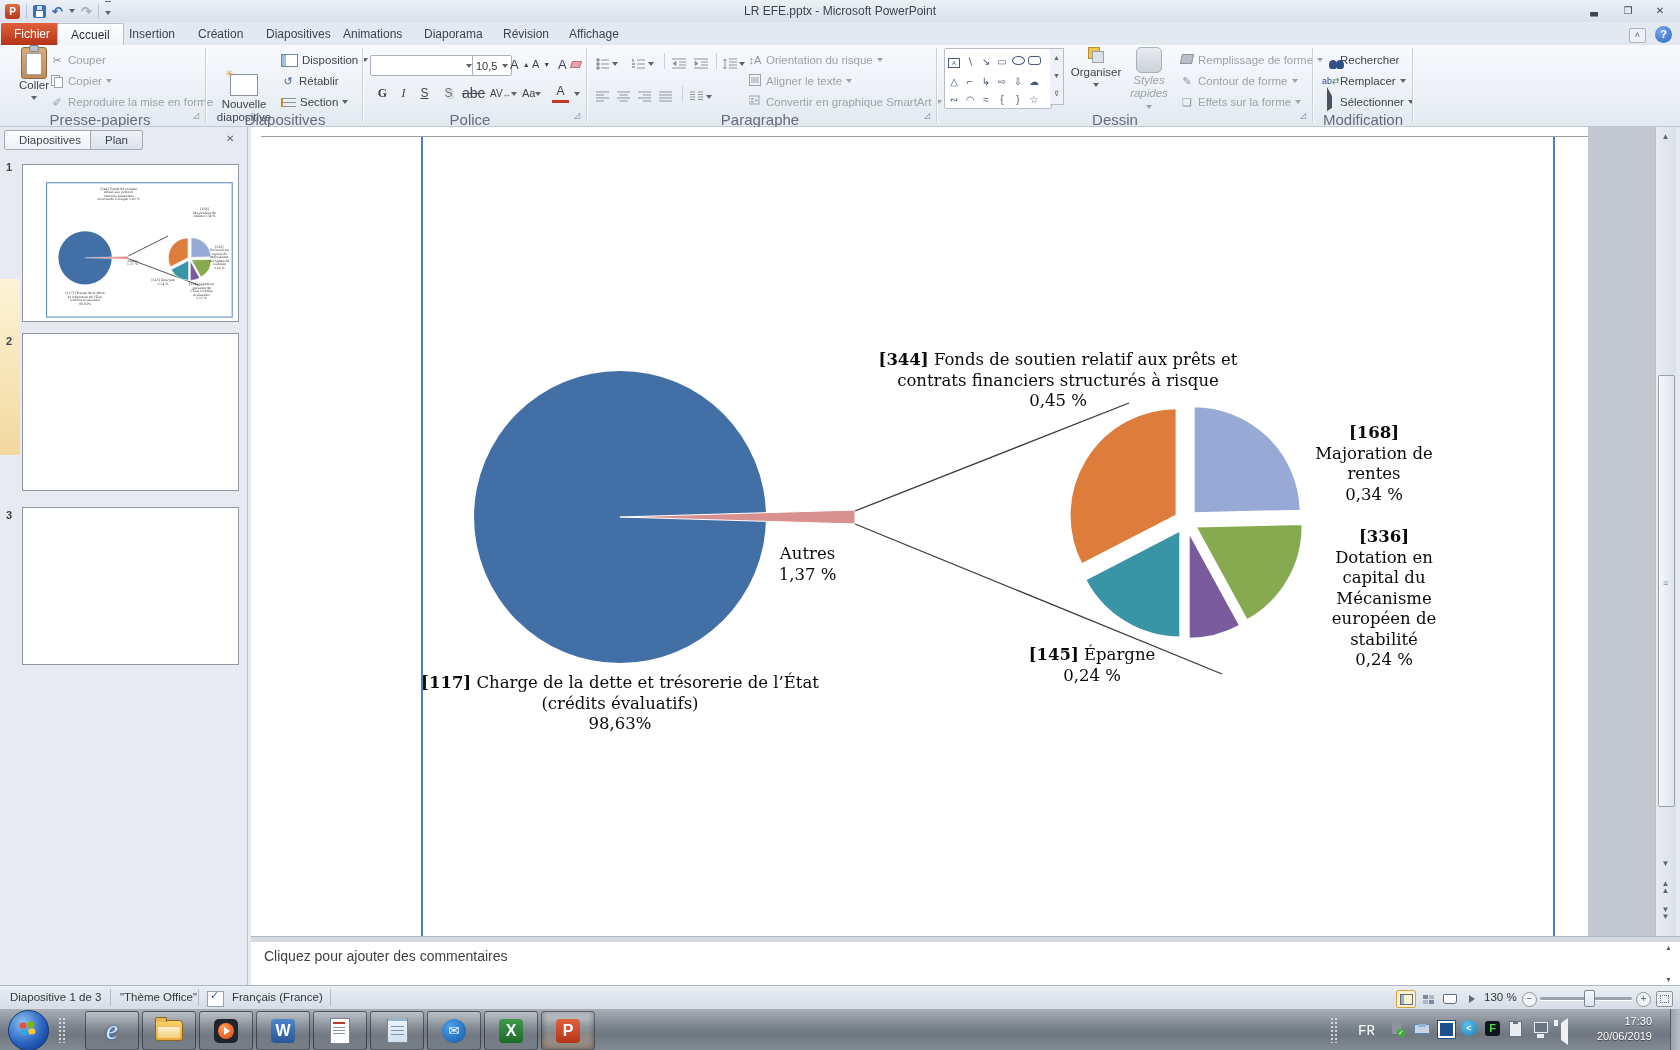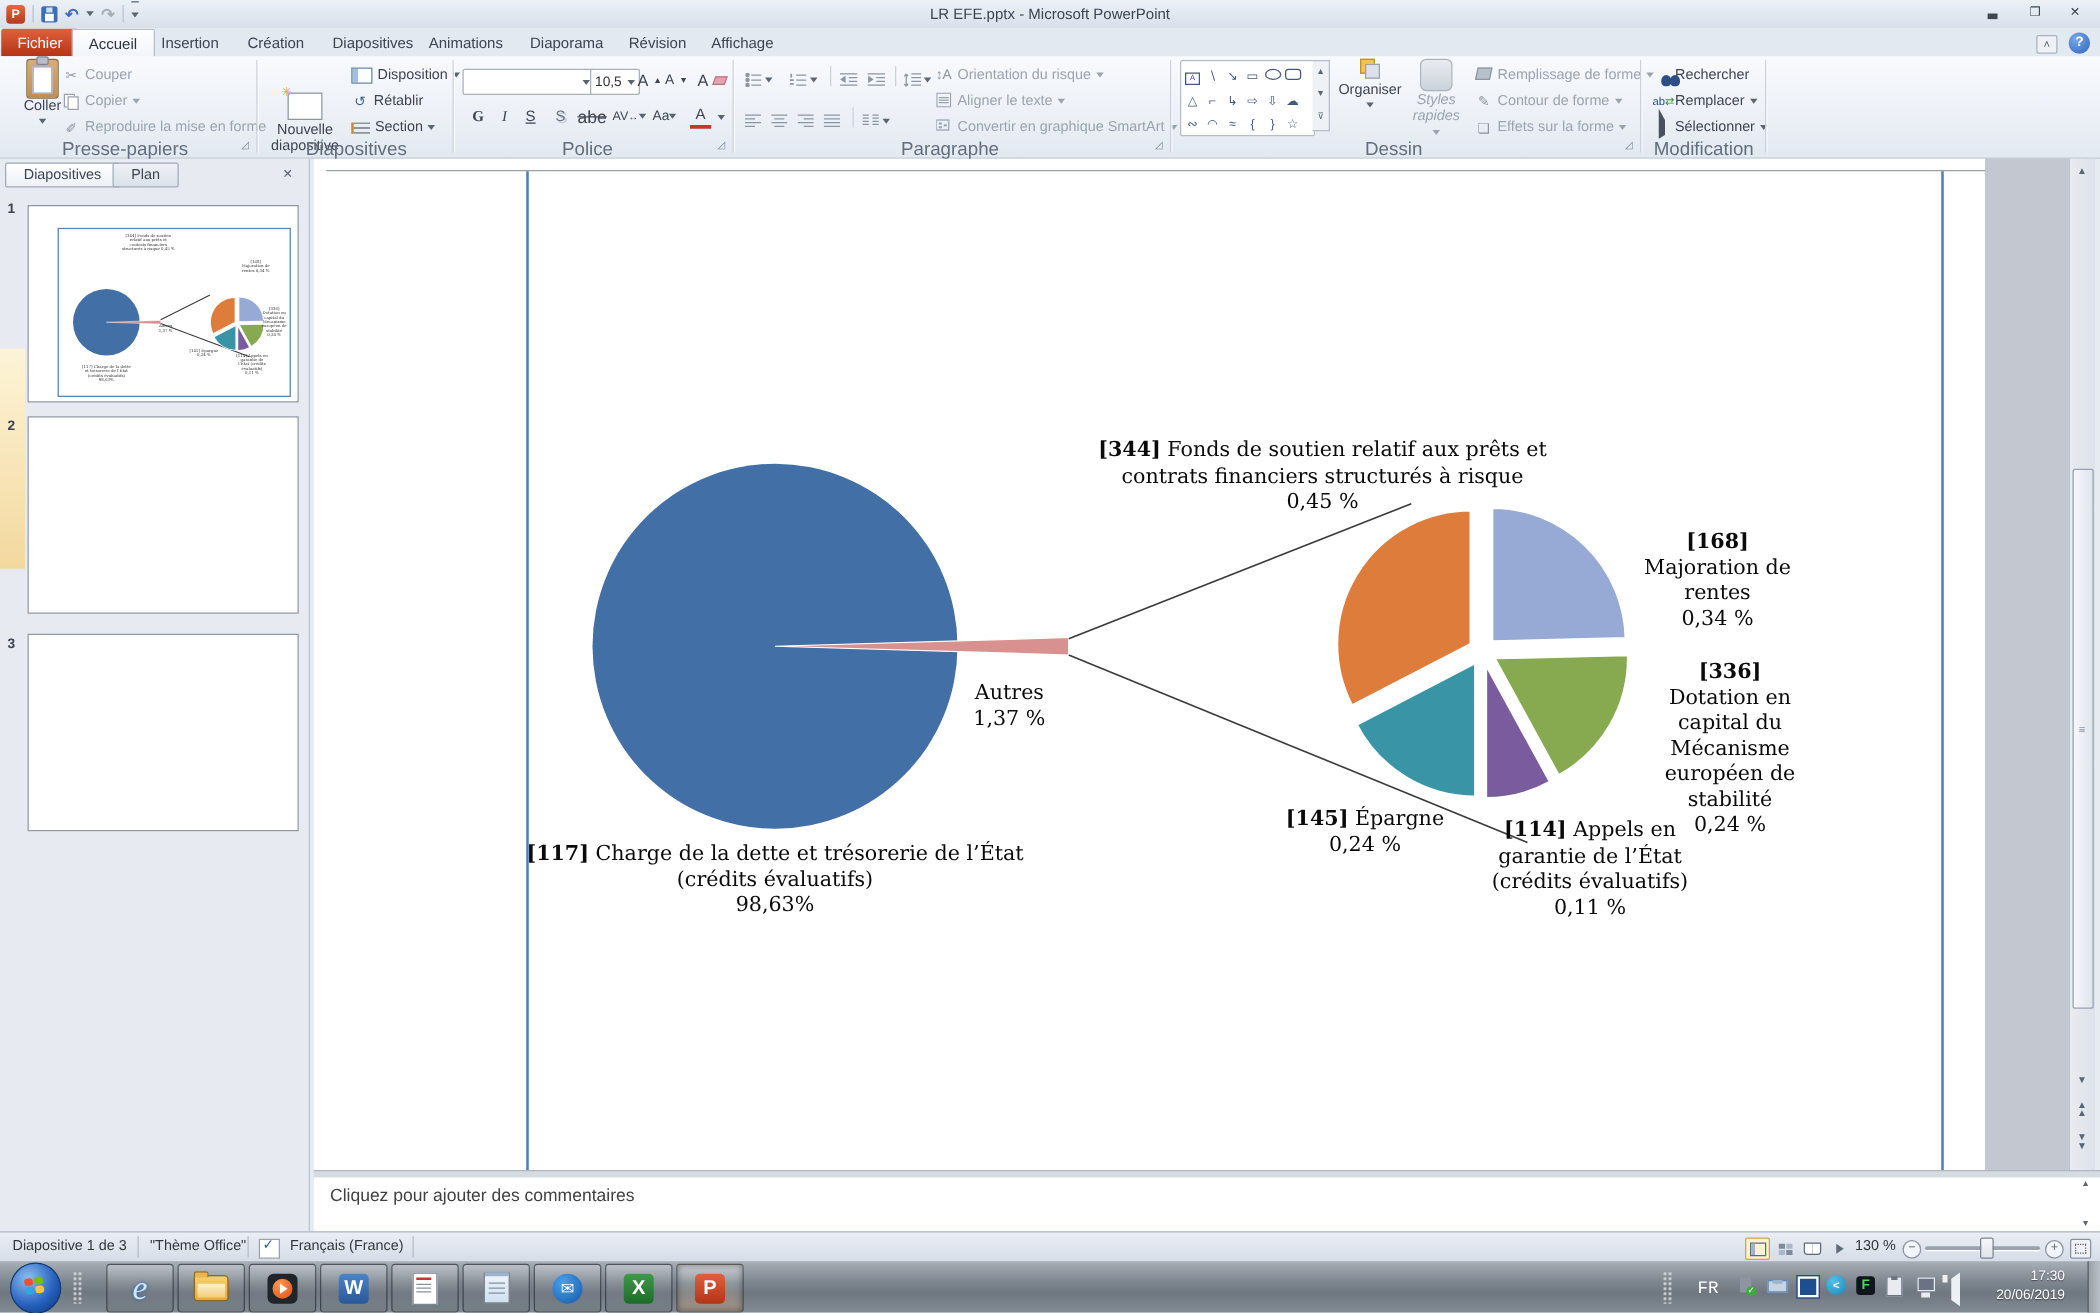--- a/index.html
+++ b/index.html
@@ -460,24 +460,20 @@
     <div>0,45 %</div>
   </div>
   <div class="clabel" style="left:1053px;top:281px;width:140px;margin-top:15px;">
     <b>[168]</b> <span>Majoration de rentes</span>
     <div>0,34 %</div>
   </div>
   <div class="clabel" style="left:1071px;top:400px;width:124px;">
     <b>[336]</b> <span>Dotation en capital du Mécanisme européen de stabilité</span>
     <div>0,24 %</div>
   </div>
-  <div class="clabel" style="left:941px;top:527px;width:160px;">
-    <b>[114]</b> <span>Appels en garantie de l’État (crédits évaluatifs)</span>
-    <div>0,11 %</div>
-  </div>
   <div class="clabel" style="left:771px;top:518px;width:140px;">
     <b>[145]</b> <span>Épargne</span>
     <div>0,24 %</div>
   </div>
   <div class="clabel" style="left:514px;top:417px;width:85px;">
     <span>Autres</span>
     <div>1,37 %</div>
   </div>
   <div class="clabel" style="left:169px;top:546px;width:400px;">
     <b>[117]</b> <span>Charge de la dette et trésorerie de l’État (crédits évaluatifs)</span>

